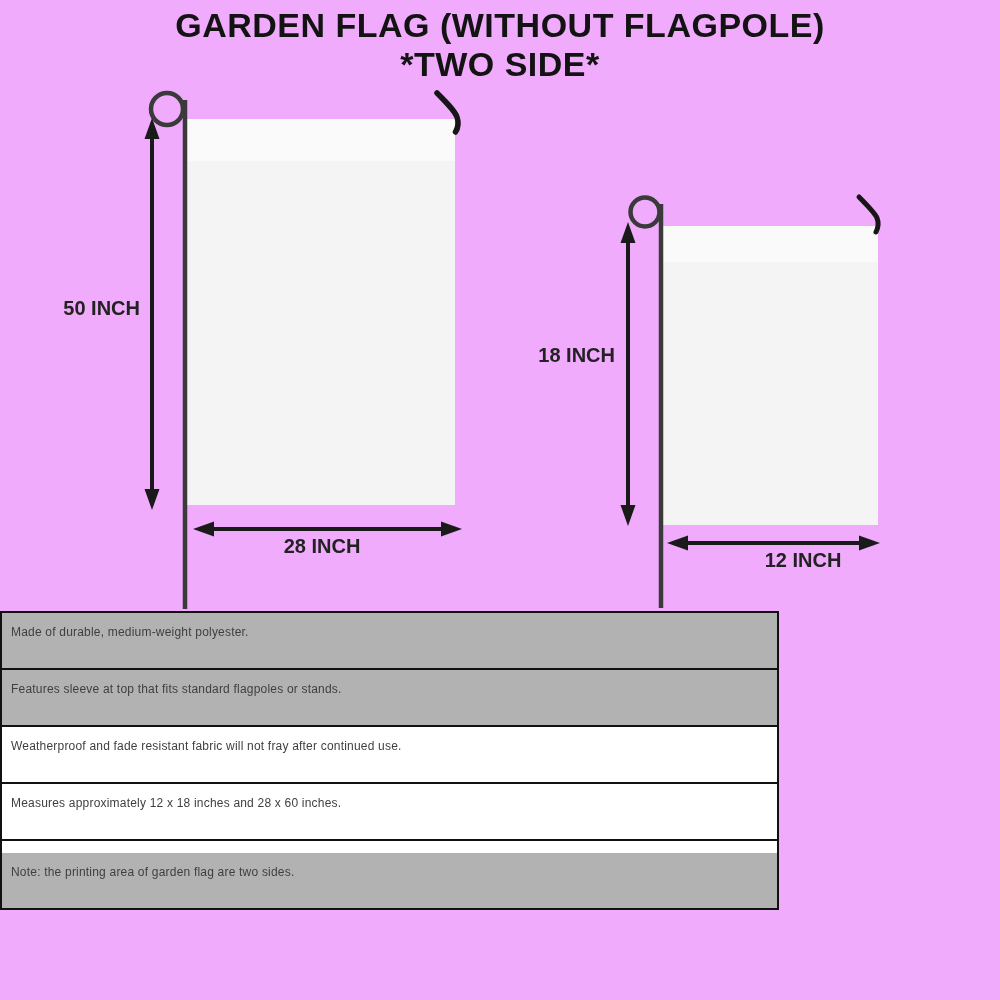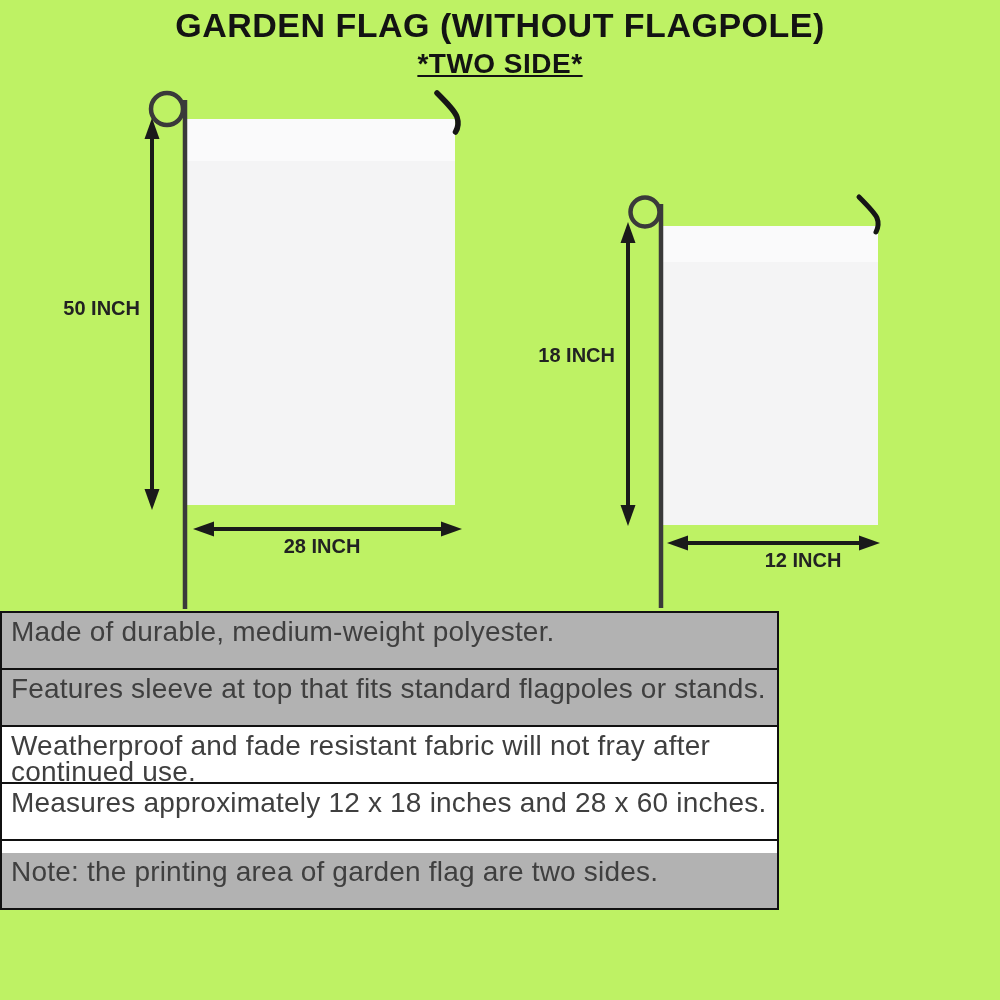--- a/index.html
+++ b/index.html
@@ -3,46 +3,45 @@
 <meta charset="utf-8">
 <style>
   * { margin: 0; padding: 0; box-sizing: border-box; }
   html, body { background: #ffffff; }
   body { font-family: "Liberation Sans", sans-serif; }
 
   .canvas {
     position: relative;
     width: 1000px;
     height: 1000px;
-    background: #bef264;
+    background: #f0abfc;
     overflow: hidden;
   }
 
   
   .title-block {
     position: absolute;
     top: 5px;
     left: 0;
     width: 1000px;
     text-align: center;
     color: #131313;
     z-index: 3;
   }
   .title-line1 {
     font-size: 34px;
     font-weight: 700;
     letter-spacing: 0.5px;
     line-height: 40px;
   }
   .title-line2 {
-    font-size: 28px;
+    font-size: 34px;
     font-weight: 700;
     letter-spacing: 0.5px;
     line-height: 38px;
-    text-decoration: underline;
   }
 
   
   .diagram-svg {
     position: absolute;
     top: 0;
     left: 0;
     z-index: 1;
   }
 
@@ -69,21 +68,21 @@
     left: 0;
     width: 779px;
     border: 2px solid #111111;
     z-index: 2;
     background: #ffffff;
   }
   .feature-row {
     height: 57px;
     border-bottom: 2px solid #111111;
     padding: 6px 10px 0 9px;
-    font-size: 28px;
+    font-size: 12px;
     line-height: 26px;
     color: #3f3f3f;
     letter-spacing: 0.2px;
   }
   .feature-row:last-child { border-bottom: none; height: 55px; margin-top: 12px; }
   .feature-row.shade-gray  { background: #b2b2b2; }
   .feature-row.shade-white { background: #ffffff; }
 </style>
 </head>
 <body>

